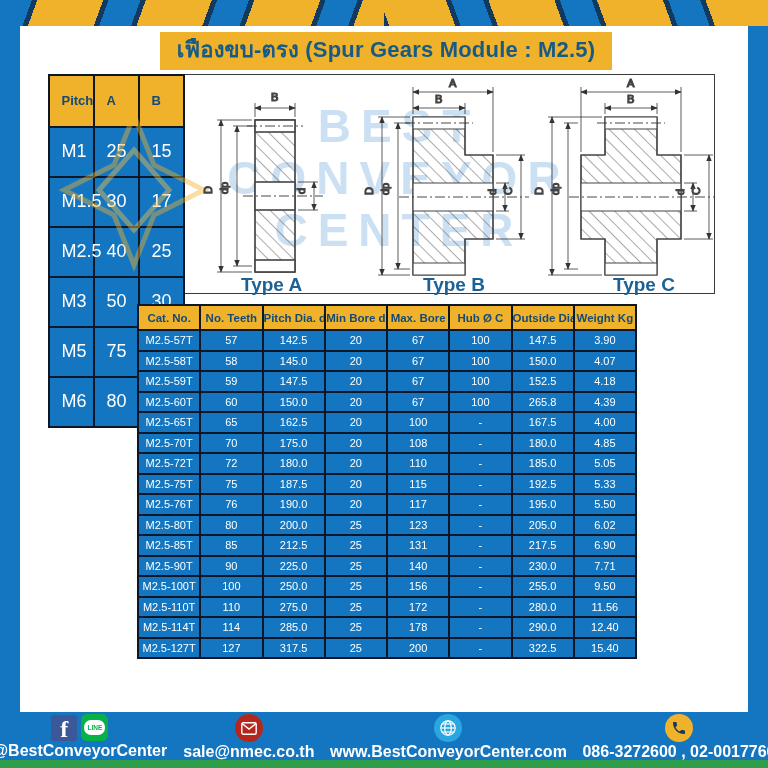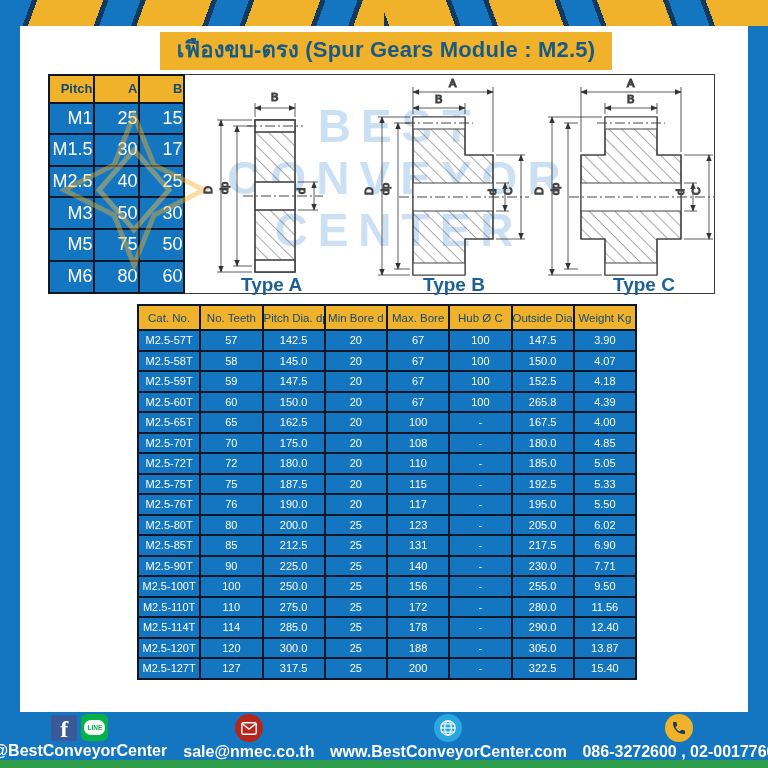--- a/index.html
+++ b/index.html
@@ -20,35 +20,35 @@
   .panel{position:absolute;left:20px;top:26px;width:728px;height:686px;background:#ffffff;}
   
   .title-box{position:absolute;left:140px;top:6px;width:452px;height:38px;background:#f0b22a;
     display:flex;align-items:flex-start;justify-content:center;}
   .title-box span{color:#175a86;font-weight:bold;font-size:22px;letter-spacing:.2px;}
   
   .draw-box{position:absolute;left:28px;top:48px;width:667px;height:220px;background:#fff;border:1.5px solid #3a3a3a;box-sizing:border-box;}
   
   table{border-collapse:collapse;}
   .pitch-table{position:absolute;left:-1.5px;top:-1.5px;width:137px;height:220px;table-layout:fixed;}
-  .pitch-table th,.pitch-table td{border:2.2px solid #0e1726;text-align:right;padding:0;}
+  .pitch-table th,.pitch-table td{border:2.2px solid #0e1726;text-align:left;padding:12px;}
   .pitch-table th{background:#f0b22a;color:#164a73;font-size:13px;font-weight:bold;height:26px;}
   .pitch-table td{background:#1476c0;color:#ffffff;font-size:18px;height:24px;}
   
   .watermark{position:absolute;left:150px;top:25px;width:400px;text-align:center;line-height:52px;
     font-weight:bold;font-size:46px;letter-spacing:10px;color:rgba(125,178,223,0.40);pointer-events:none;}
   .wm-star{position:absolute;left:10px;top:30px;opacity:.55;}
   
   .gear-svg{position:absolute;left:136px;top:0;}
   .type-label{fill:#1c6196;font-size:19px;font-weight:bold;font-family:"Liberation Sans",sans-serif;}
   .dim-text{fill:#333;font-size:11px;font-family:"Liberation Sans",sans-serif;}
   
   .gear-table{position:absolute;left:117px;top:278px;width:500px;table-layout:fixed;}
   .gear-table th,.gear-table td{border:2px solid #0e1726;text-align:center;padding:0;overflow:hidden;white-space:nowrap;}
-  .gear-table th{background:#f0b22a;color:#164a73;font-size:11.5px;font-weight:normal;height:23px;margin-left:24px;}
+  .gear-table th{background:#f0b22a;color:#164a73;font-size:11.5px;font-weight:bold;height:23px;margin-left:24px;}
   .gear-table td{background:#1476c0;color:#ffffff;font-size:11px;height:18.5px;}
   
   .footer{position:absolute;left:0;right:0;top:712px;height:48px;background:#1476c0;
     display:flex;align-items:stretch;justify-content:center;}
   .f-sec{display:flex;flex-direction:column;align-items:center;justify-content:flex-start;padding-top:2px;}
   .f-sec .icons{display:flex;gap:4px;align-items:center;height:30px;}
   .f-label{color:#ffffff;font-weight:bold;font-size:16px;margin-top:1px;white-space:nowrap;}
   .f-div{width:5px;background:#f0c32a;margin:2px 8px;}
   .fb-icon{width:26px;height:26px;background:#3b5998;border-radius:3px;color:#fff;
     font-weight:bold;font-size:24px;display:flex;align-items:flex-end;justify-content:center;line-height:24px;font-family:"Liberation Serif",serif;}
@@ -441,30 +441,20 @@
         </tr>
         <tr>
           <td>M2.5-114T</td>
           <td>114</td>
           <td>285.0</td>
           <td>25</td>
           <td>178</td>
           <td>-</td>
           <td>290.0</td>
           <td>12.40</td>
-        </tr>
-        <tr>
-          <td>M2.5-120T</td>
-          <td>120</td>
-          <td>300.0</td>
-          <td>25</td>
-          <td>188</td>
-          <td>-</td>
-          <td>305.0</td>
-          <td>13.87</td>
         </tr>
         <tr>
           <td>M2.5-127T</td>
           <td>127</td>
           <td>317.5</td>
           <td>25</td>
           <td>200</td>
           <td>-</td>
           <td>322.5</td>
           <td>15.40</td>

